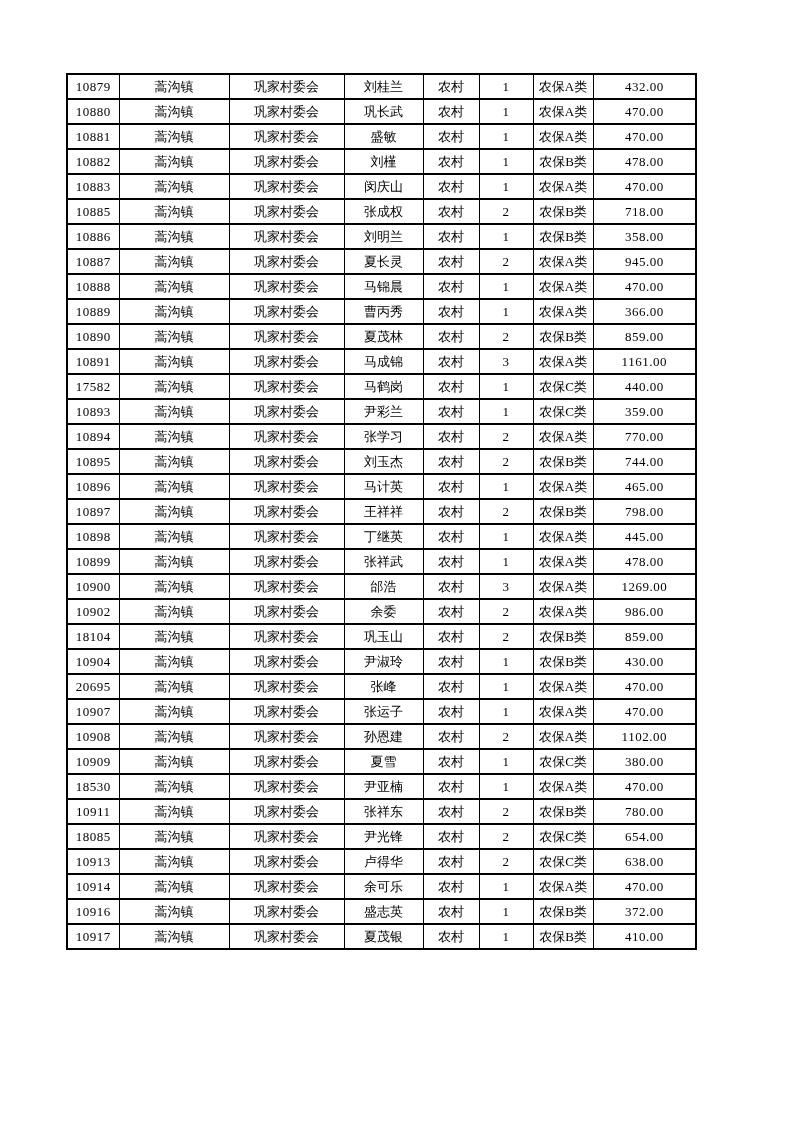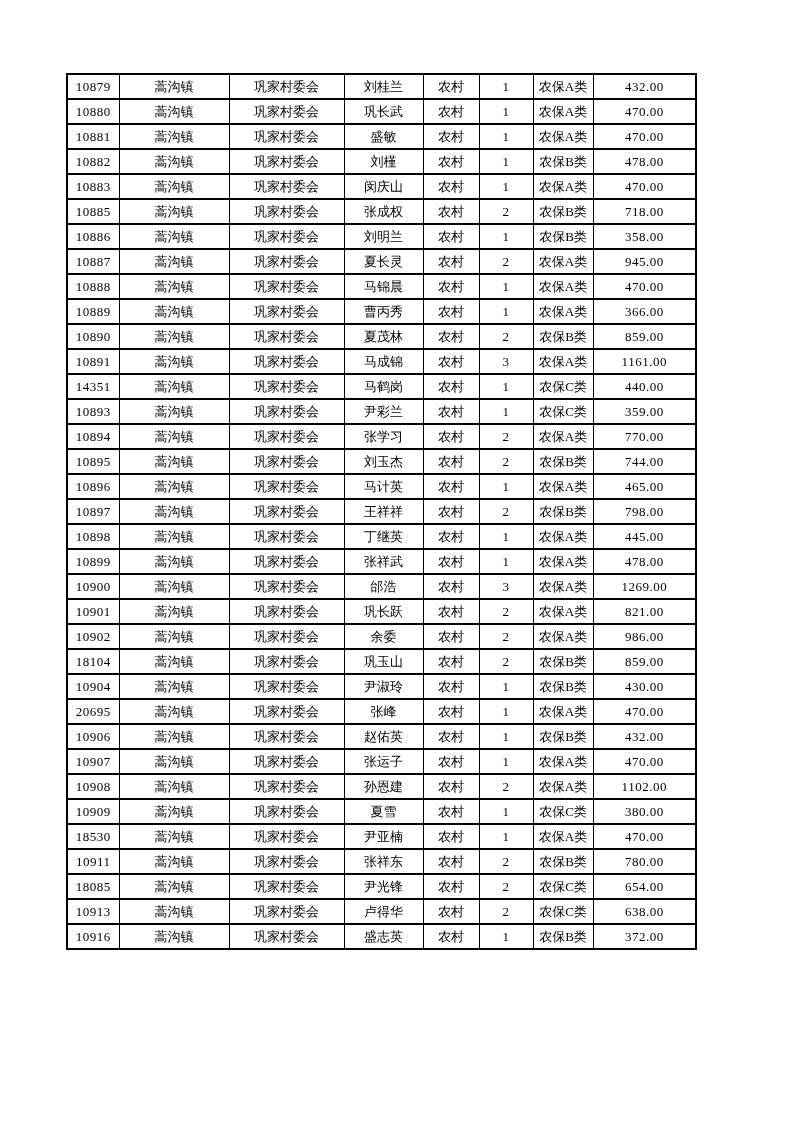--- a/index.html
+++ b/index.html
@@ -179,21 +179,21 @@
             <td class="num">10891</td>
             <td>蒿沟镇</td>
             <td>巩家村委会</td>
             <td>马成锦</td>
             <td>农村</td>
             <td class="num">3</td>
             <td>农保A类</td>
             <td class="num">1161.00</td>
           </tr>
           <tr>
-            <td class="num">14351</td>
+            <td class="num">17582</td>
             <td>蒿沟镇</td>
             <td>巩家村委会</td>
             <td>马鹤岗</td>
             <td>农村</td>
             <td class="num">1</td>
             <td>农保C类</td>
             <td class="num">440.00</td>
           </tr>
           <tr>
             <td class="num">10893</td>
@@ -269,30 +269,20 @@
             <td class="num">10900</td>
             <td>蒿沟镇</td>
             <td>巩家村委会</td>
             <td>邰浩</td>
             <td>农村</td>
             <td class="num">3</td>
             <td>农保A类</td>
             <td class="num">1269.00</td>
           </tr>
           <tr>
-            <td class="num">10901</td>
-            <td>蒿沟镇</td>
-            <td>巩家村委会</td>
-            <td>巩长跃</td>
-            <td>农村</td>
-            <td class="num">2</td>
-            <td>农保A类</td>
-            <td class="num">821.00</td>
-          </tr>
-          <tr>
             <td class="num">10902</td>
             <td>蒿沟镇</td>
             <td>巩家村委会</td>
             <td>余委</td>
             <td>农村</td>
             <td class="num">2</td>
             <td>农保A类</td>
             <td class="num">986.00</td>
           </tr>
           <tr>
@@ -317,30 +307,20 @@
           </tr>
           <tr>
             <td class="num">20695</td>
             <td>蒿沟镇</td>
             <td>巩家村委会</td>
             <td>张峰</td>
             <td>农村</td>
             <td class="num">1</td>
             <td>农保A类</td>
             <td class="num">470.00</td>
-          </tr>
-          <tr>
-            <td class="num">10906</td>
-            <td>蒿沟镇</td>
-            <td>巩家村委会</td>
-            <td>赵佑英</td>
-            <td>农村</td>
-            <td class="num">1</td>
-            <td>农保B类</td>
-            <td class="num">432.00</td>
           </tr>
           <tr>
             <td class="num">10907</td>
             <td>蒿沟镇</td>
             <td>巩家村委会</td>
             <td>张运子</td>
             <td>农村</td>
             <td class="num">1</td>
             <td>农保A类</td>
             <td class="num">470.00</td>
@@ -399,25 +379,45 @@
             <td class="num">10913</td>
             <td>蒿沟镇</td>
             <td>巩家村委会</td>
             <td>卢得华</td>
             <td>农村</td>
             <td class="num">2</td>
             <td>农保C类</td>
             <td class="num">638.00</td>
           </tr>
           <tr>
+            <td class="num">10914</td>
+            <td>蒿沟镇</td>
+            <td>巩家村委会</td>
+            <td>余可乐</td>
+            <td>农村</td>
+            <td class="num">1</td>
+            <td>农保A类</td>
+            <td class="num">470.00</td>
+          </tr>
+          <tr>
             <td class="num">10916</td>
             <td>蒿沟镇</td>
             <td>巩家村委会</td>
             <td>盛志英</td>
             <td>农村</td>
             <td class="num">1</td>
             <td>农保B类</td>
             <td class="num">372.00</td>
+          </tr>
+          <tr>
+            <td class="num">10917</td>
+            <td>蒿沟镇</td>
+            <td>巩家村委会</td>
+            <td>夏茂银</td>
+            <td>农村</td>
+            <td class="num">1</td>
+            <td>农保B类</td>
+            <td class="num">410.00</td>
           </tr>
         </tbody>
     </table>
   </div>
 </div>
 
 </body></html>

